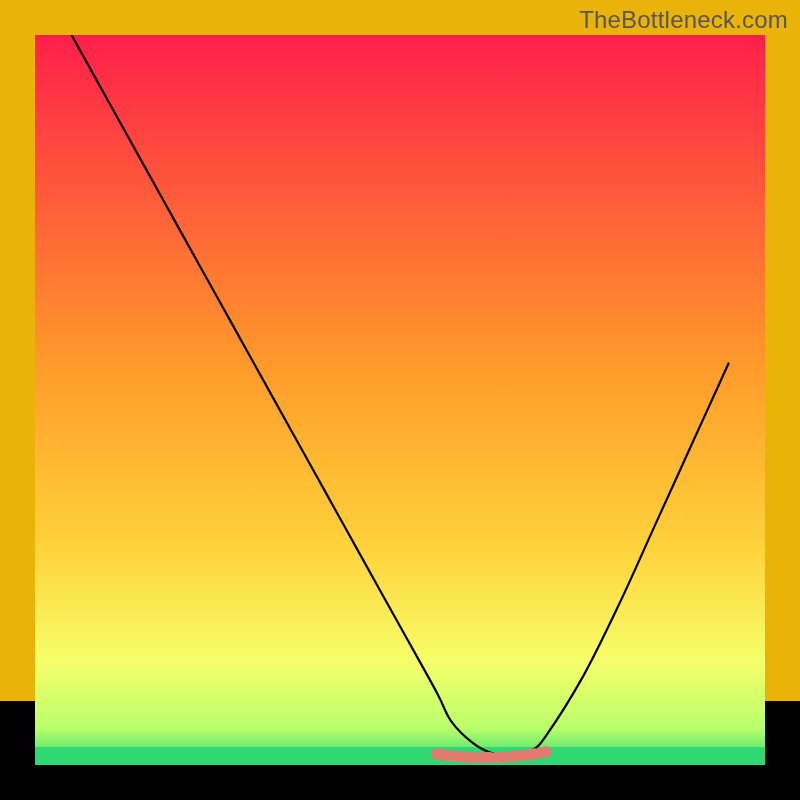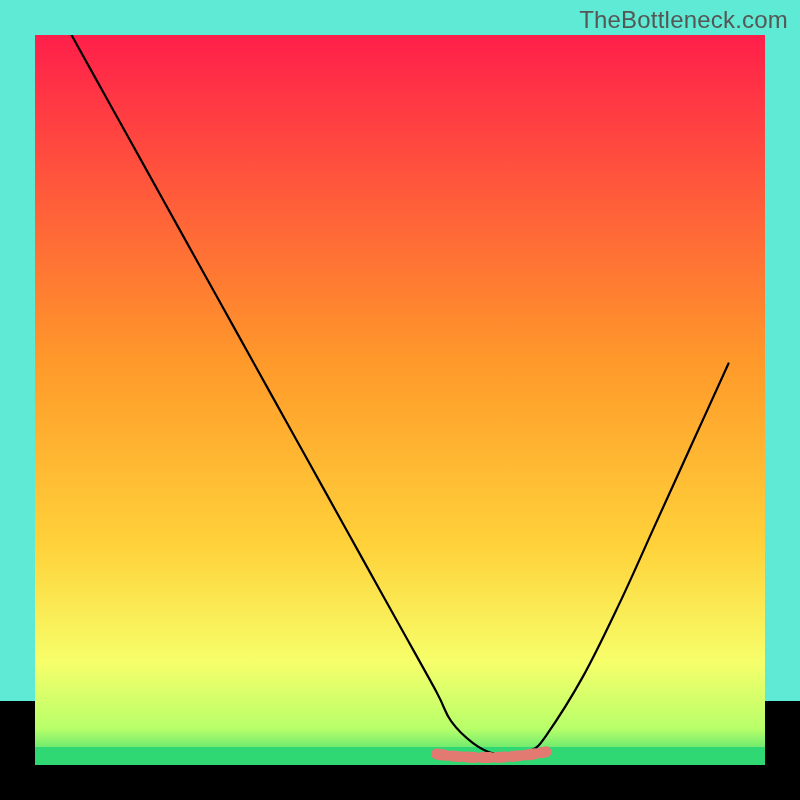--- a/index.html
+++ b/index.html
@@ -1,21 +1,21 @@
 <!DOCTYPE html>
 <html><head>
 <meta charset="utf-8">
 <style>
   * { margin: 0; padding: 0; box-sizing: border-box; }
   html, body { width: 800px; height: 800px; overflow: hidden; background: #000; }
   .stage {
     position: relative;
     width: 800px;
     height: 701px;
-    background: #5eead4;
+    background: #eab308;
   }
   .watermark {
     position: absolute;
     top: 6px;
     right: 12px;
     font-family: Arial, Helvetica, sans-serif;
     font-size: 24px;
     font-weight: 500;
     color: #565656;
     letter-spacing: 0.2px;

